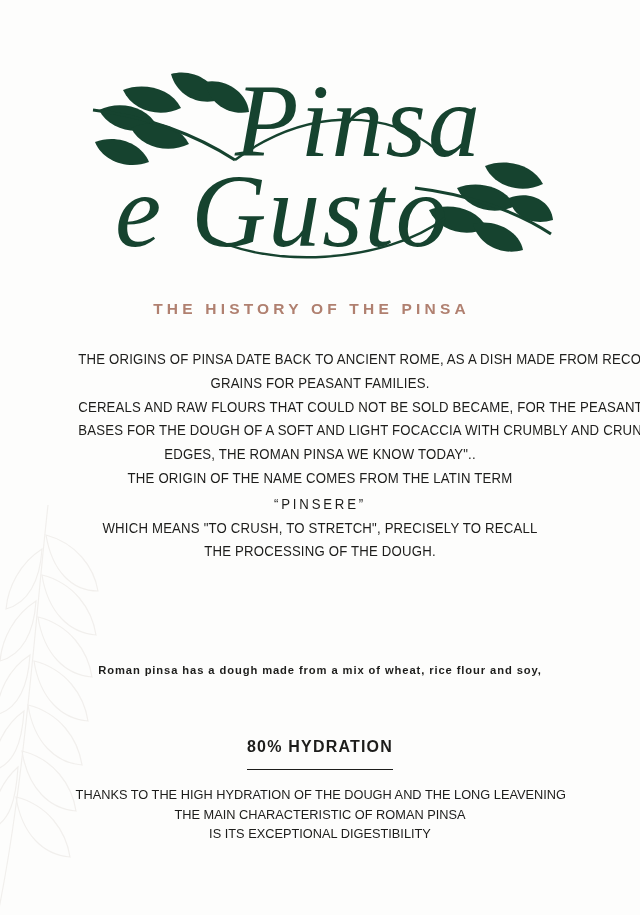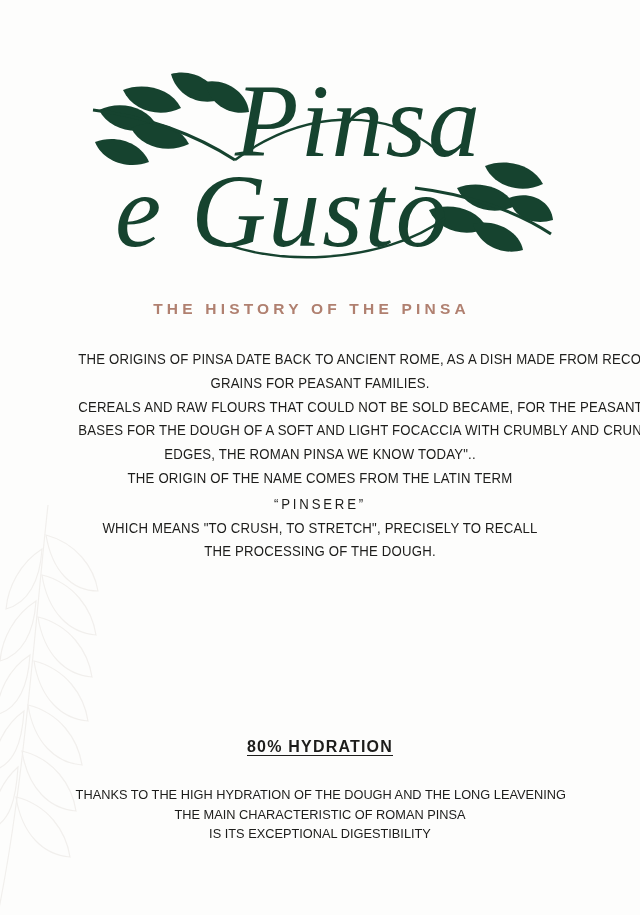--- a/index.html
+++ b/index.html
@@ -106,21 +106,21 @@
     width: 640px;
     text-align: center;
     font-family: "Liberation Sans Narrow", "Liberation Sans", sans-serif;
     font-size: 16px;
     font-weight: bold;
     letter-spacing: 1.2px;
     color: #1d1d1b;
   }
   .hydration span {
     border-bottom: 1.6px solid #1d1d1b;
-    padding-bottom: 0;
+    padding-bottom: 14px;
   }
 
   .closing {
     position: absolute;
     top: 785px;
     left: 60px;
     width: 520px;
     text-align: center;
     font-family: "Liberation Sans Narrow", "Liberation Sans", sans-serif;
     font-size: 13.6px;
@@ -199,20 +199,21 @@
     <span class="line">CEREALS AND RAW FLOURS THAT COULD NOT BE SOLD BECAME, FOR THE PEASANTS, THE</span>
     <span class="line">BASES FOR THE DOUGH OF A SOFT AND LIGHT FOCACCIA WITH CRUMBLY AND CRUNCHY</span>
     <span class="line">EDGES, THE ROMAN PINSA WE KNOW TODAY"..</span>
     <span class="line">THE ORIGIN OF THE NAME COMES FROM THE LATIN TERM</span>
     <span class="pinsere">“PINSERE”</span>
     <span class="line">WHICH MEANS "TO CRUSH, TO STRETCH", PRECISELY TO RECALL</span>
     <span class="line">THE PROCESSING OF THE DOUGH.</span>
   </div>
 
   <div class="mix-note">
+    <span class="line">Roman pinsa has a dough made from a mix of wheat, rice flour and soy,</span>
   </div>
 
   <div class="hydration">
     <span>80% HYDRATION</span>
   </div>
 
   <div class="closing">
     <span class="line">THANKS TO THE HIGH HYDRATION OF THE DOUGH AND THE LONG LEAVENING</span>
     <span class="line">THE MAIN CHARACTERISTIC OF ROMAN PINSA</span>
     <span class="line">IS ITS EXCEPTIONAL DIGESTIBILITY</span>

